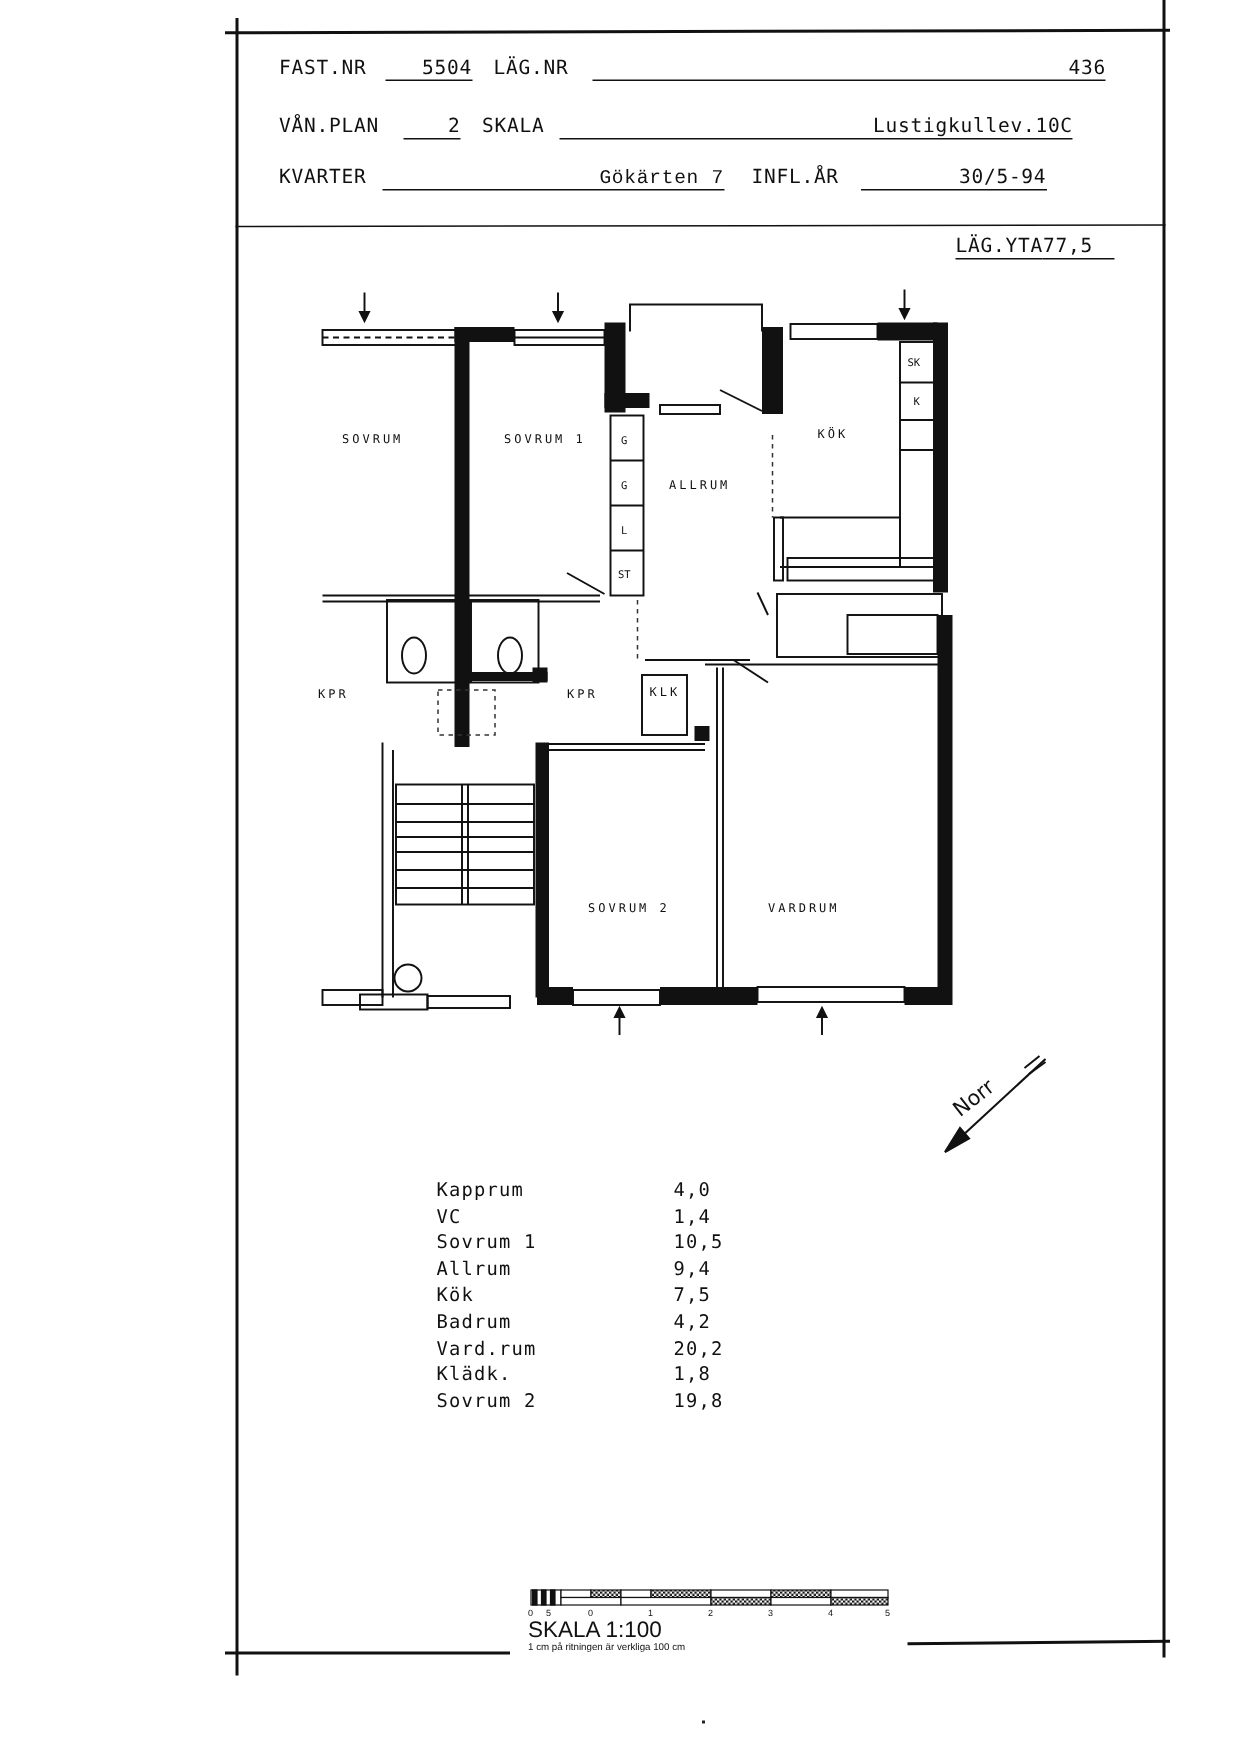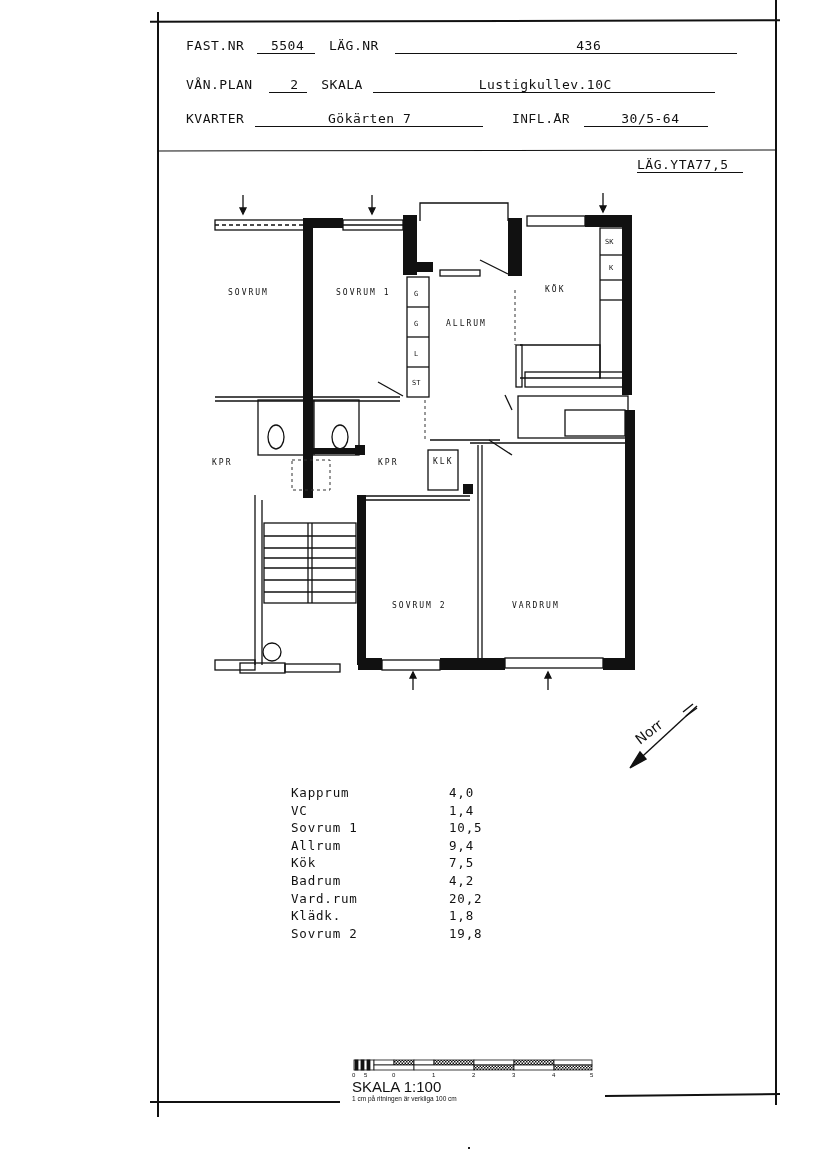--- a/index.html
+++ b/index.html
@@ -1,21 +1,21 @@
 <!DOCTYPE html>
 <html><head>
 <meta charset="utf-8">
 <style>
   html,body{margin:0;padding:0;background:#fff;}
   body{width:827px;height:1169px;position:relative;overflow:hidden;font-family:"DejaVu Sans Mono",monospace;color:#111;}
   .abs{position:absolute;}
   .frame-line{position:absolute;background:#111;}
   .hdr-row{position:absolute;left:186px;font-size:13px;letter-spacing:0.5px;white-space:nowrap;}
   .lbl{display:inline-block;}
-  .fld{display:inline-block;border-bottom:1.4px solid #111;text-align:center;padding-left:4px;box-sizing:border-box;height:17px;line-height:17px;}
+  .fld{display:inline-block;border-bottom:1.4px solid #111;text-align:right;padding-left:4px;box-sizing:border-box;height:17px;line-height:17px;}
   .area-table{position:absolute;left:262px;top:784px;font-size:12.5px;line-height:17.6px;letter-spacing:0.8px;margin-left:29px;}
   .area-row{display:flex;}
   .area-name{width:158px;}
   .area-val{width:60px;}
   .scale{position:absolute;left:352px;top:1058px;}
   .scale-title{position:absolute;left:352px;top:1078px;font-family:"Liberation Sans",sans-serif;font-size:15px;}
   .scale-sub{position:absolute;left:352px;top:1095px;font-family:"Liberation Sans",sans-serif;font-size:6.5px;}
   .room-label{font-family:"DejaVu Sans Mono",monospace;font-size:8px;letter-spacing:2px;}
   .plan-text{font-family:"DejaVu Sans Mono",monospace;font-size:7px;}
 </style>
@@ -37,23 +37,23 @@
   <span class="fld" style="width:342px;margin-left:8px;padding-left:45px;">436</span>
 </div>
 <div class="hdr-row" style="top:76px;">
   <span class="lbl">VÅN.PLAN</span>
   <span class="fld" style="width:38px;margin-left:8px;padding-left:13px;">2</span>
   <span class="lbl" style="margin-left:6px;">SKALA</span>
   <span class="fld" style="width:342px;margin-left:2px;padding-left:2px;">Lustigkullev.10C</span>
 </div>
 <div class="hdr-row" style="top:110px;">
   <span class="lbl">KVARTER</span>
-  <span class="fld" style="width:228px;margin-left:2px;padding-left:2px;">Gökärten 7</span>
-  <span class="lbl" style="margin-left:21px;font-family:Liberation Mono, monospace;">INFL.ÅR</span>
-  <span class="fld" style="width:124px;margin-left:6px;padding-left:8px;">30/5-64</span>
+  <span class="fld" style="width:228px;margin-left:2px;padding-left:2px;font-family:Liberation Mono, monospace;">Gökärten 7</span>
+  <span class="lbl" style="margin-left:10px;">INFL.ÅR</span>
+  <span class="fld" style="width:124px;margin-left:6px;padding-left:8px;">30/5-94</span>
 </div>
 <div class="hdr-row" style="top:157px;left:637px;">
   <span style="border-bottom:1.4px solid #111;text-align:center;">LÄG.YTA</span><span style="border-bottom:1.4px solid #111;padding-right:14px;">77,5</span>
 </div>
 
 <svg class="abs" style="left:0;top:0;" width="827" height="1169" viewBox="0 0 827 1169">
   <g fill="none" stroke="#111" stroke-width="1.3">
 
     <rect x="215" y="220" width="92" height="10"></rect>
     <line x1="215" y1="225" x2="307" y2="225" stroke-dasharray="4 3"></line>

